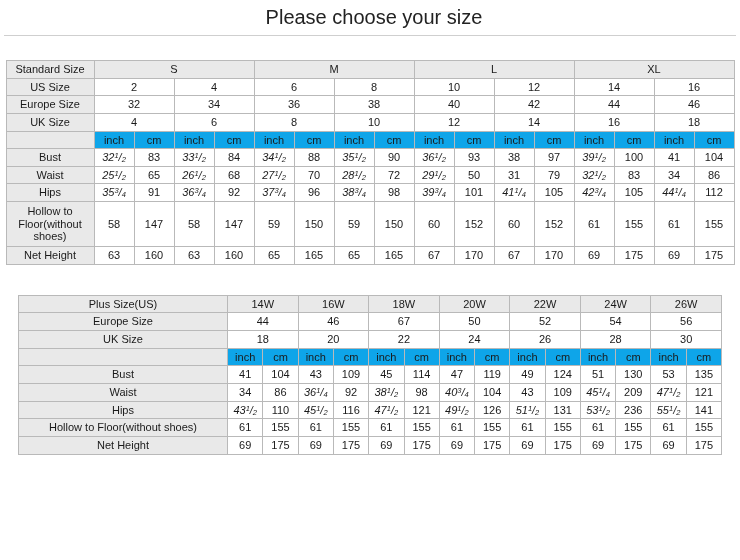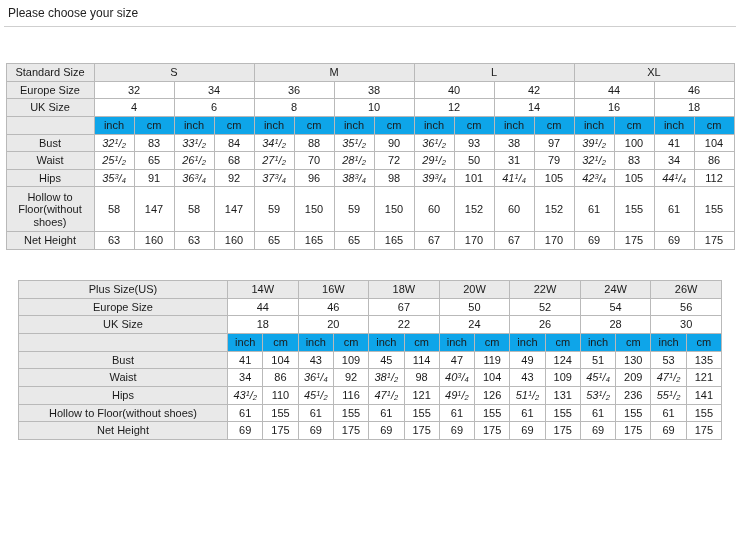--- a/index.html
+++ b/index.html
@@ -15,24 +15,25 @@
     color: #000000;
     overflow: hidden;
   }
   .page {
     position: relative;
     width: 740px;
     height: 560px;
     box-sizing: border-box;
   }
   .title {
-    font-size: 12px;
+    font-size: 20px;
     color: #222;
     padding: 6px 0 6px 8px;
     font-family: "Liberation Sans", sans-serif;
+    text-align: center;
   }
   .title-rule {
     border-bottom: 1px solid #cfcfcf;
     margin: 0 4px;
   }
   table.size-table {
     border-collapse: collapse;
     table-layout: fixed;
     margin: 0 auto;
     background: #fff;
@@ -61,21 +62,21 @@
     white-space: nowrap;
     font-style: italic;
   }
   .frac sup, .frac sub {
     font-size: 7.5px;
     line-height: 0;
   }
   .frac sup { vertical-align: 0.45em; }
   .frac sub { vertical-align: -0.15em; }
   .tbl-wrap-top {
-    margin-top: 20px;
+    margin-top: 8px;
     padding: 16px 4px;
   }
   .tbl-wrap-bottom {
     margin-top: 14px;
     padding: 0 18px;
   }
   .tall {
     height: 40px;
   }
 </style>
@@ -93,20 +94,31 @@
         <col style="width:88px">
         <col span="16" style="width:40px">
       </colgroup>
       <tbody id="standard-body">
           <tr>
             <td class="hdr">Standard Size</td>
             <td class="hdr" colspan="4">S</td>
             <td class="hdr" colspan="4">M</td>
             <td class="hdr" colspan="4">L</td>
             <td class="hdr" colspan="4">XL</td>
+          </tr>
+          <tr>
+            <td class="lbl">US Size</td>
+            <td colspan="2">2</td>
+            <td colspan="2">4</td>
+            <td colspan="2">6</td>
+            <td colspan="2">8</td>
+            <td colspan="2">10</td>
+            <td colspan="2">12</td>
+            <td colspan="2">14</td>
+            <td colspan="2">16</td>
           </tr>
           <tr>
             <td class="lbl">Europe Size</td>
             <td colspan="2">32</td>
             <td colspan="2">34</td>
             <td colspan="2">36</td>
             <td colspan="2">38</td>
             <td colspan="2">40</td>
             <td colspan="2">42</td>
             <td colspan="2">44</td>

